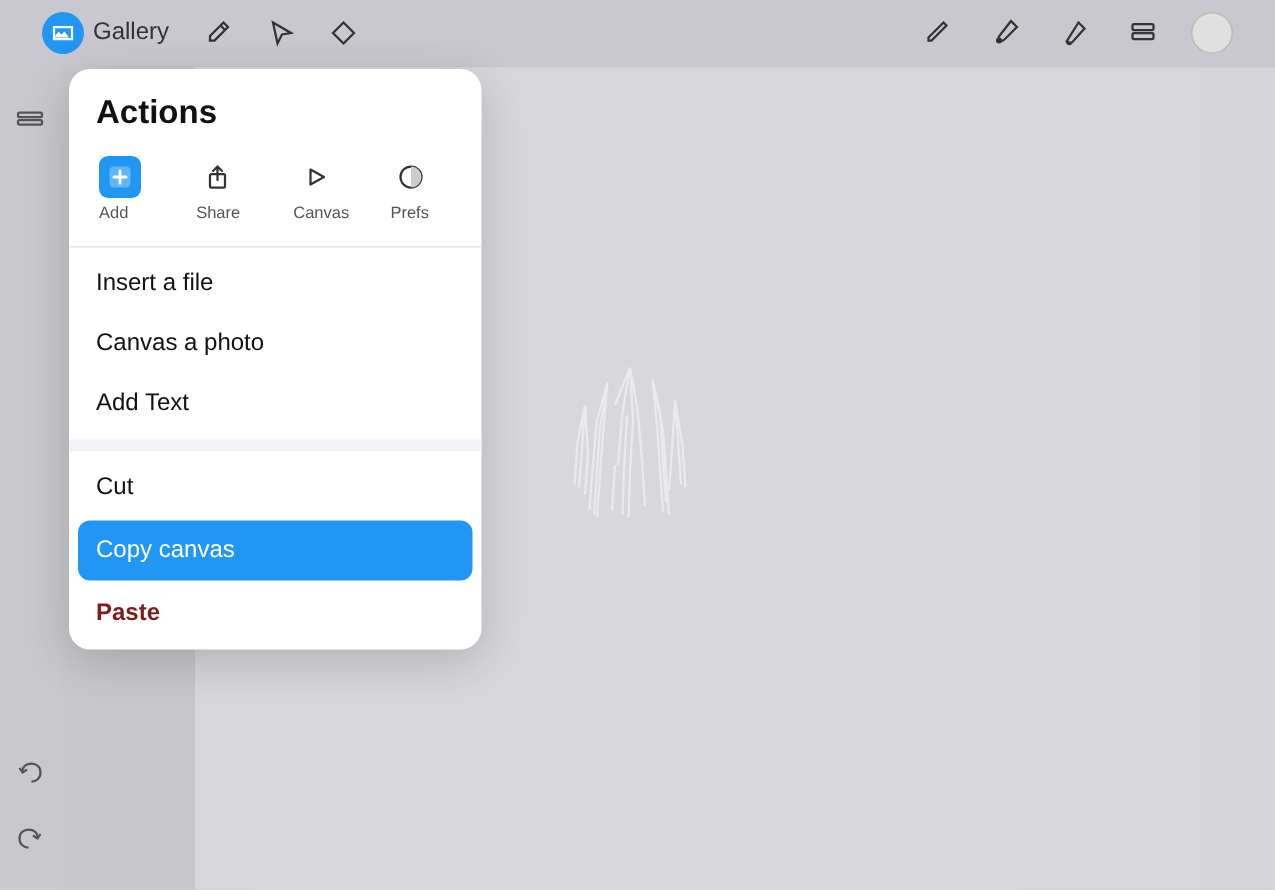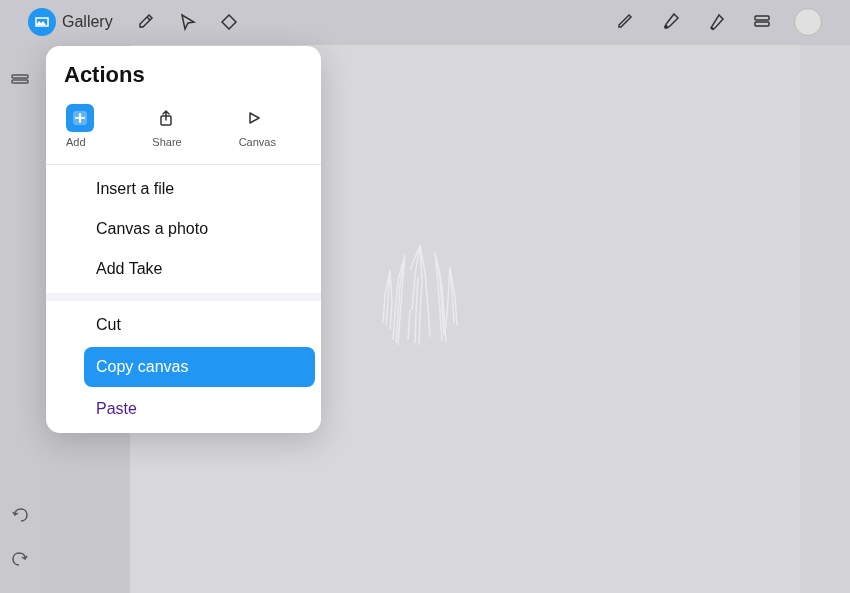--- a/index.html
+++ b/index.html
@@ -209,21 +209,20 @@
     
     .panel-divider {
       height: 1px;
       background: #e5e5ea;
       margin: 0;
     }
 
     
     .menu-section {
       padding: 4px 0;
-      margin-left: 32px;
     }
 
     .menu-item {
       padding: 11px 18px;
       font-size: 16px;
       color: #111;
       cursor: pointer;
       display: flex;
       align-items: center;
     }
@@ -231,22 +230,23 @@
     .menu-item.active-item {
       background: #2196f3;
       color: white;
       border-radius: 8px;
       margin: 2px 6px;
       padding: 11px 12px;
       text-align: right;
     }
 
     .menu-item.disabled-item {
-      color: #4c1d95;
+      color: #7f1d1d;
       cursor: default;
+      font-weight: bold;
     }
 
     .section-gap {
       height: 8px;
       background: #f2f2f7;
     }
 
     
     .sketch-svg {
       width: 100%;
@@ -399,34 +399,43 @@
 
     <div class="actions-tab">
       <div class="tab-icon">
         <svg width="20" height="20" viewBox="0 0 20 20" fill="none">
           <polygon points="7,5 16,10 7,15" stroke="#333" stroke-width="1.5" fill="none" stroke-linejoin="round"></polygon>
         </svg>
       </div>
       <span class="tab-label">Canvas</span>
     </div>
 
+    <div class="actions-tab">
+      <div class="tab-icon">
+        <svg width="20" height="20" viewBox="0 0 20 20" fill="none">
+          <circle cx="10" cy="10" r="7" stroke="#333" stroke-width="1.5" fill="none"></circle>
+          <path d="M10 3 A7 7 0 0 1 10 17" fill="#ccc"></path>
+        </svg>
+      </div>
+      <span class="tab-label">Prefs</span>
+    </div>
 
   </div>
 
   <div class="panel-divider"></div>
 
   <div class="menu-section">
     <div class="menu-item">
       <span>Insert a file</span>
     </div>
     <div class="menu-item">
       <span>Canvas a photo</span>
     </div>
     <div class="menu-item">
-      <span>Add Take</span>
+      <span>Add Text</span>
     </div>
   </div>
 
   <div class="section-gap"></div>
 
   <div class="menu-section">
     <div class="menu-item">
       <span>Cut</span>
     </div>
     <div class="menu-item active-item">

